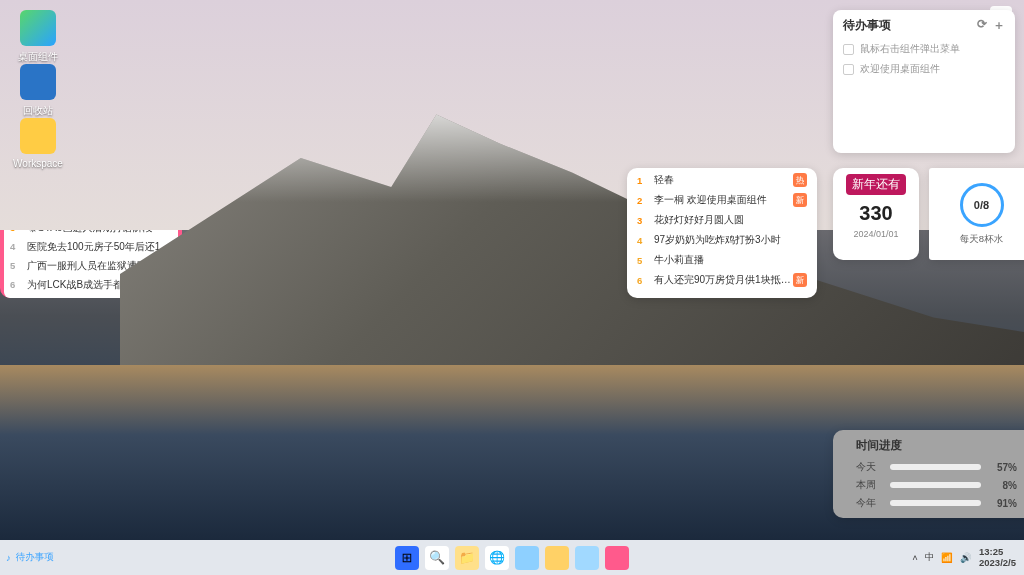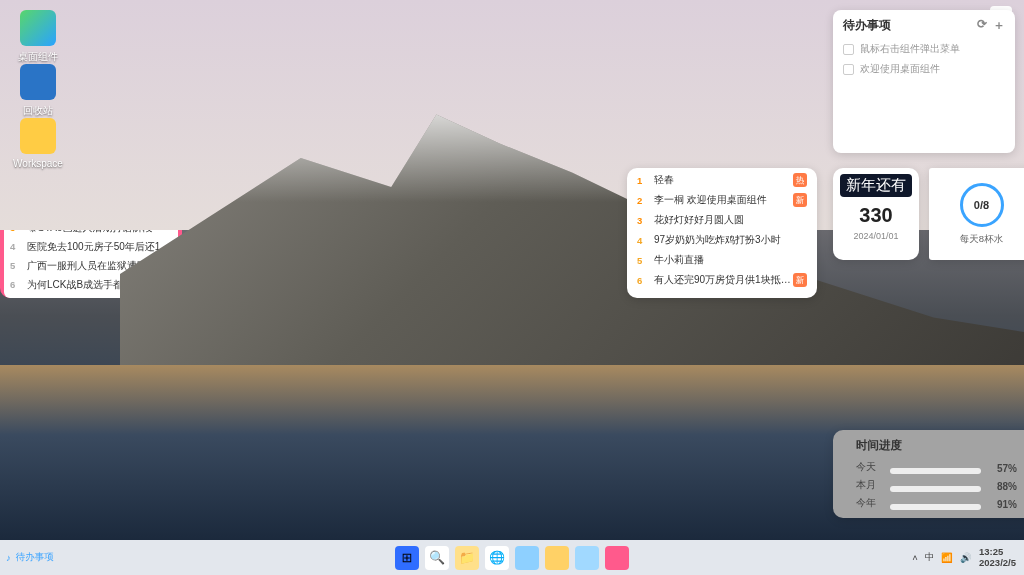--- a/index.html
+++ b/index.html
@@ -36,36 +36,36 @@
 .weibo-row:nth-child(n+4) .num { color:#f5a623; }
 .weibo-row .text { flex:1; color:#333; white-space:nowrap; overflow:hidden; text-overflow:ellipsis; }
 .weibo-row .tag { width:14px; height:14px; border-radius:3px; background:#ff7a45; color:#fff; font-size:8.5px; text-align:center; line-height:14px;}
 .todo { top: 10px; left: 833px; width: 182px; height: 143px; }
 .todo-header { display:flex; justify-content:space-between; padding:7px 10px 5px; font-size:12px; font-weight:600; color:#333;}
 .todo-header .icons { display:flex; gap:6px; color:#888; font-size:12px;}
 .todo-body { padding:0 8px; }
 .todo-row { display:flex; align-items:center; padding:3px 2px; font-size:10px; color:#999; }
 .todo-row .check { width:11px; height:11px; border:1px solid #ccc; border-radius:2px; margin-right:6px;}
 .mini { top: 168px; width: 86px; height: 92px; background:#fff; border-radius:10px; text-align:center; padding:6px 4px; box-shadow:0 2px 10px rgba(0,0,0,.15); position:absolute;}
-.mini .title { font-size:15px; color:#fff; background:#0f172a; border-radius:4px; padding:2px 6px; display:inline-block; margin-bottom:3px;}
+.mini .title { font-size:12px; color:#fff; background:#be185d; border-radius:4px; padding:2px 6px; display:inline-block; margin-bottom:3px;}
 .mini .big { font-size:20px; font-weight:700; color:#222; margin:4px 0;}
 .mini .sub { font-size:9px; color:#888; }
 .water { top: 168px; left: 929px; width: 105px; height:92px; background:#fff; border-radius:3px; text-align:center; box-shadow:0 2px 10px rgba(0,0,0,.15); position:absolute; display:flex; flex-direction:column; align-items:center; justify-content:center; }
 .ring { width:44px; height:44px; border-radius:50%; border:3px solid #3aa4ff; display:flex; align-items:center; justify-content:center; font-size:11px; font-weight:600; color:#333; margin-bottom:6px;}
 .bili { top: 272px; left: 833px; width: 182px; background:#ff5a8c; border-radius:10px; color:#fff; font-size:11px;}
 .bili-header { display:flex; justify-content:space-between; align-items:center; padding:6px 10px 4px; font-size:11px; font-weight:600;}
 .bili-body { background:#fff; margin:0 4px 4px; border-radius:6px; padding:4px 6px; color:#333;}
 .bili-row { display:flex; align-items:center; padding:2.5px 0; font-size:10px; }
 .bili-row .num { width:12px; font-size:9.5px; color:#ff9a00; margin-right:5px; font-weight:600;}
 .bili-row:nth-child(n+4) .num { color:#aaa; }
 .bili-row .text { flex:1; white-space:nowrap; overflow:hidden; text-overflow:ellipsis; }
 .bili-row .tag { width:14px; height:14px; border-radius:3px; background:#ff7a45; color:#fff; font-size:8.5px; text-align:center; line-height:14px;}
 .progress { top: 430px; left:833px; width:207px; background:#a3a3a3; border-radius:10px; padding:8px 23px 6px; box-shadow:0 2px 10px rgba(0,0,0,.15); position:absolute;}
 .progress .hdr { font-size:11.5px; font-weight:600; color:#333; margin-bottom:5px;}
-.prog-row { display:flex; align-items:flex-end; font-size:10px; padding:2px 0;}
+.prog-row { display:flex; align-items:center; font-size:10px; padding:2px 0;}
 .prog-row .label { width:28px; color:#444; }
 .prog-row .bar { flex:1; height:6px; background:#eee; border-radius:3px; overflow:hidden; margin:0 6px;}
 .prog-row .fill { height:100%; border-radius:3px; }
 .prog-row .pct { width:30px; text-align:right; color:#444; font-weight:600;}
 .taskbar { position:absolute; bottom:0; left:0; right:0; height:35px; background:rgba(244,247,252,.92); display:flex; align-items:center; justify-content:center; }
 .taskbar .tb-icons { display:flex; gap:6px; }
 .taskbar .tb-icon { width:24px; height:24px; border-radius:4px; display:flex; align-items:center; justify-content:center; }
 .tray { position:absolute; right:8px; display:flex; gap:7px; align-items:center; font-size:9.5px; color:#444;}
 .start-corner { position:absolute; left:6px; display:flex; align-items:center; gap:5px; font-size:9.5px; color:#3ba4ff;}
 </style>
@@ -232,23 +232,23 @@
 </div>
 
 <div class="progress">
   <div class="hdr">时间进度</div>
   <div class="prog-row">
       <span class="label">今天</span>
       <span class="bar"><span class="fill" style="width:57%;background:#ff9e2b;"></span></span>
       <span class="pct"><span>57</span>%</span>
     </div>
   <div class="prog-row">
-      <span class="label">本月</span>
-      <span class="bar"><span class="fill" style="width:88%;background:#b05bff;"></span></span>
-      <span class="pct"><span>88</span>%</span>
+      <span class="label">本周</span>
+      <span class="bar"><span class="fill" style="width:8%;background:#ff3d8b;"></span></span>
+      <span class="pct"><span>8</span>%</span>
     </div>
   <div class="prog-row">
       <span class="label">今年</span>
       <span class="bar"><span class="fill" style="width:91%;background:#3ba4ff;"></span></span>
       <span class="pct"><span>91</span>%</span>
     </div>
 </div>
 
 <div class="taskbar">
   <div class="start-corner">

